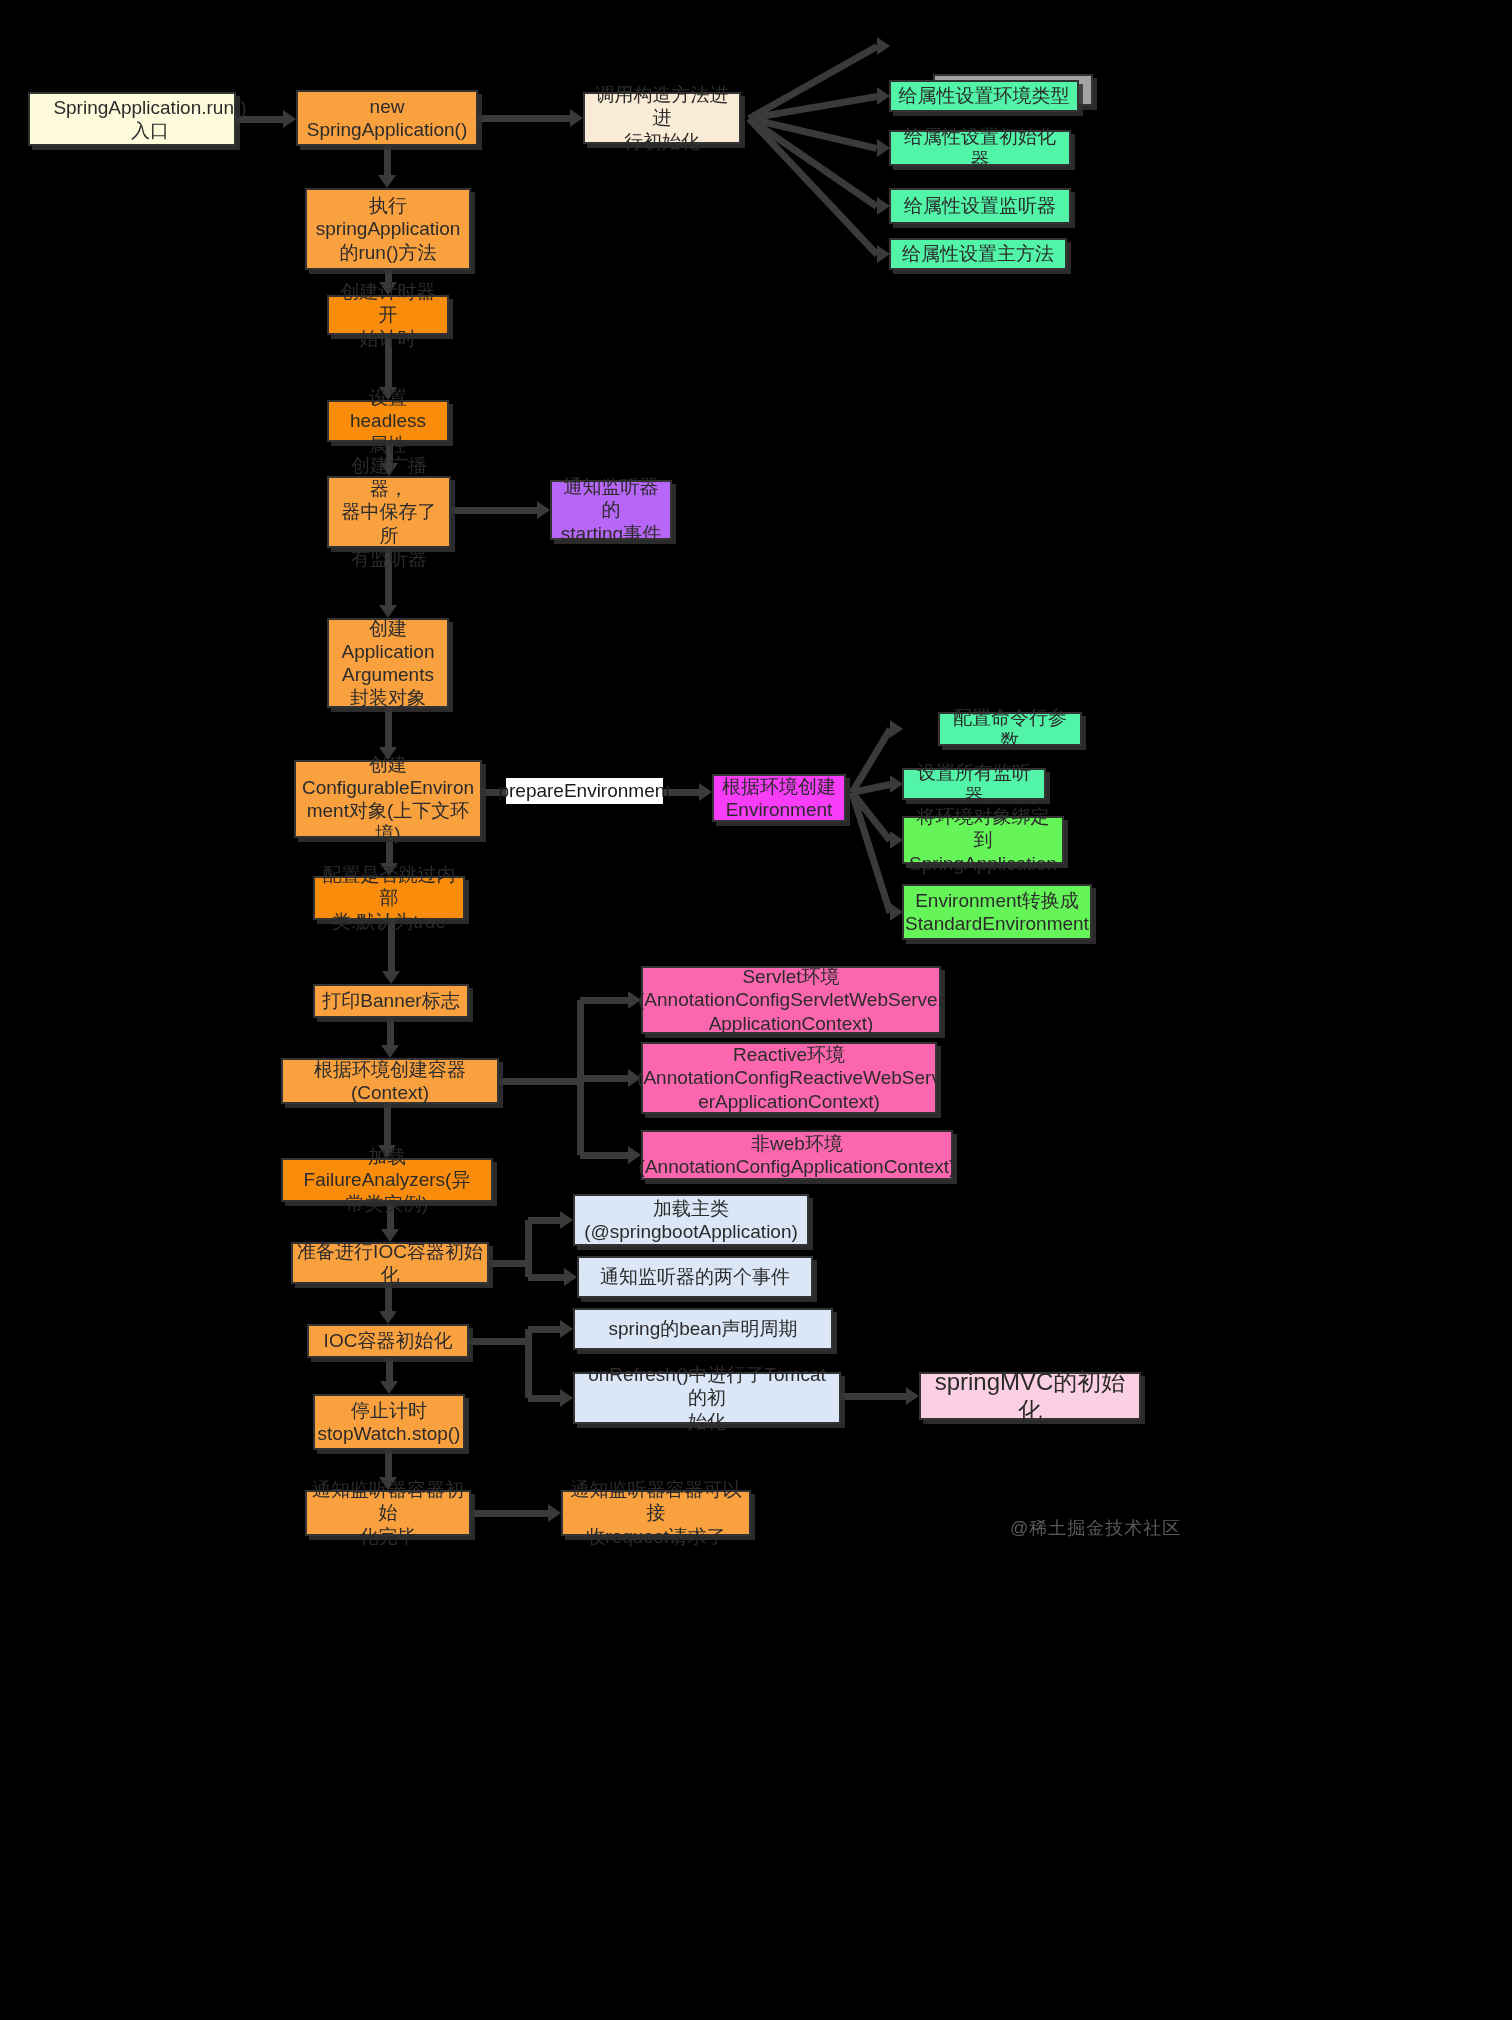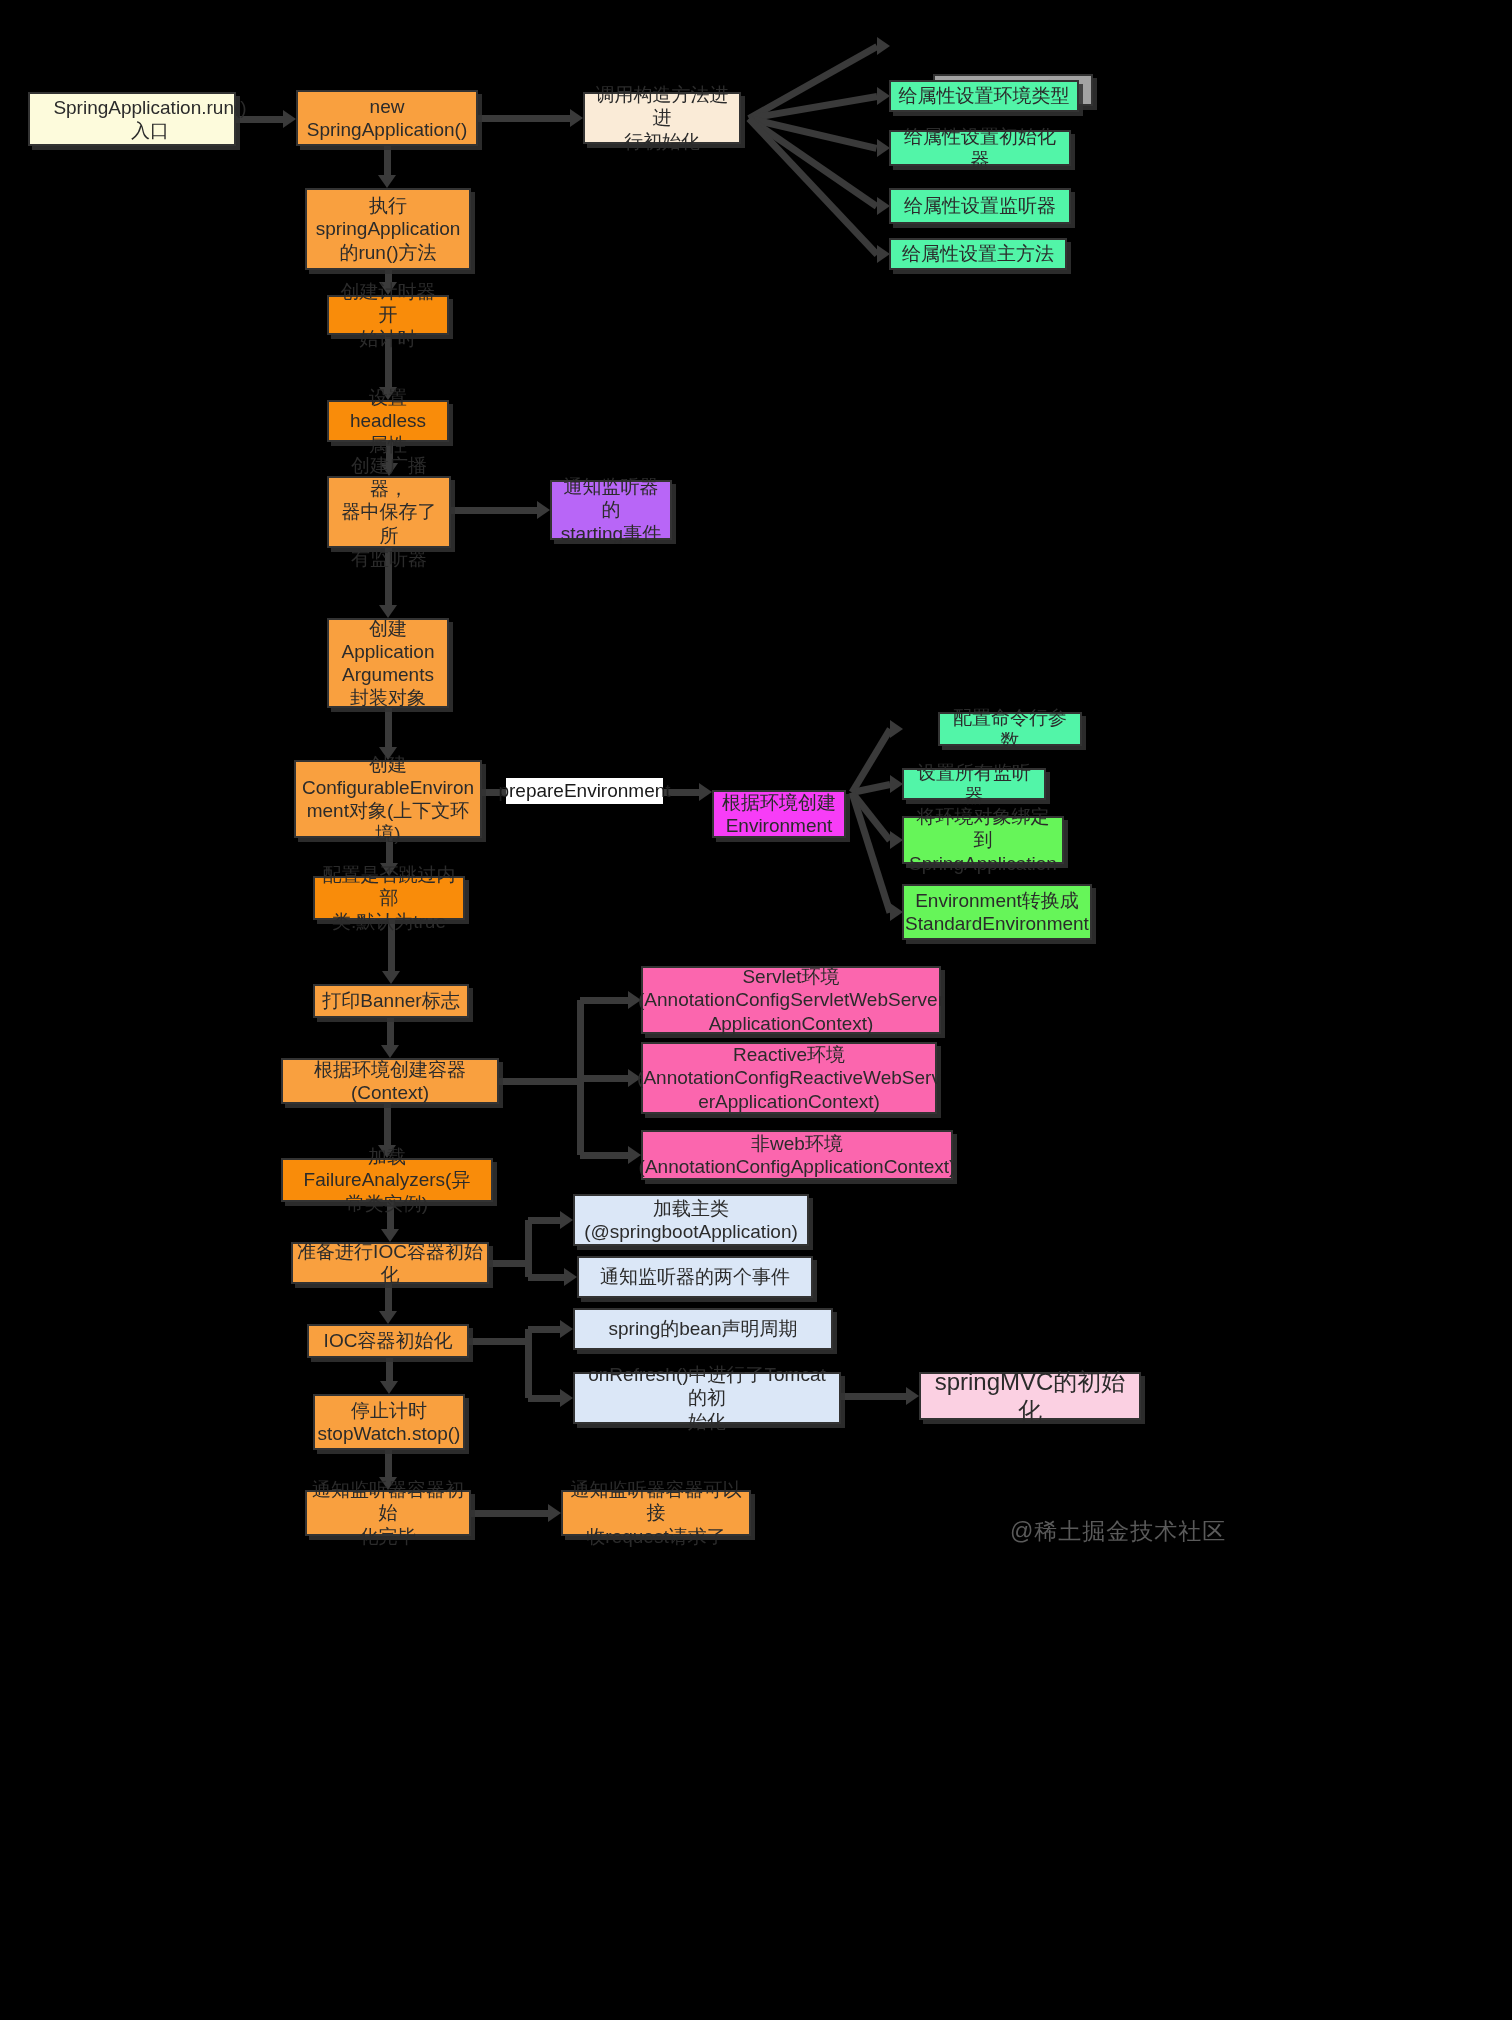--- a/index.html
+++ b/index.html
@@ -57,21 +57,21 @@
     display:flex;
     align-items:center;
     justify-content:center;
     white-space:nowrap;
     box-sizing:border-box;
     z-index:6;
   }
   .watermark{
     position:absolute;
     color:#5a5a5a;
-    font-size:23px;
+    font-size:18px;
     white-space:nowrap;
     letter-spacing:1px;
     text-shadow:0 0 2px #000;
   }
 </style>
 </head>
 <body>
 
 <div id="canvas">
 
@@ -181,21 +181,21 @@
 有监听器</div>
       <div class="node" style="left: 550px; top: 480px; width: 122px; height: 60px; background: rgb(184, 102, 247); font-size: 19px;">通知监听器的
 starting事件</div>
       <div class="node" style="left: 327px; top: 618px; width: 122px; height: 90px; background: rgb(249, 160, 63); font-size: 19px;">创建
 Application
 Arguments
 封装对象</div>
       <div class="node" style="left: 294px; top: 760px; width: 188px; height: 78px; background: rgb(249, 160, 63); font-size: 19px;">创建
 ConfigurableEnviron
 ment对象(上下文环境)</div>
-      <div class="node" style="left: 712px; top: 790px; width: 134px; height: 48px; background: rgb(247, 61, 247); font-size: 19px;">根据环境创建
+      <div class="node" style="left: 712px; top: 774px; width: 134px; height: 48px; background: rgb(247, 61, 247); font-size: 19px;">根据环境创建
 Environment</div>
       <div class="node" style="left: 938px; top: 712px; width: 144px; height: 34px; background: rgb(82, 245, 168); font-size: 19px;">配置命令行参数</div>
       <div class="node" style="left: 902px; top: 768px; width: 144px; height: 32px; background: rgb(82, 245, 168); font-size: 19px;">设置所有监听器</div>
       <div class="node" style="left: 902px; top: 816px; width: 162px; height: 48px; background: rgb(102, 245, 89); font-size: 19px;">将环境对象绑定到
 SpringApplication</div>
       <div class="node" style="left: 902px; top: 884px; width: 190px; height: 56px; background: rgb(102, 245, 89); font-size: 19px;">Environment转换成
 StandardEnvironment</div>
       <div class="node" style="left: 313px; top: 876px; width: 152px; height: 44px; background: rgb(249, 140, 10); font-size: 19px;">配置是否跳过内部
 类.默认为true</div>
       <div class="node" style="left: 313px; top: 984px; width: 156px; height: 34px; background: rgb(249, 160, 63); font-size: 19px;">打印Banner标志</div>

